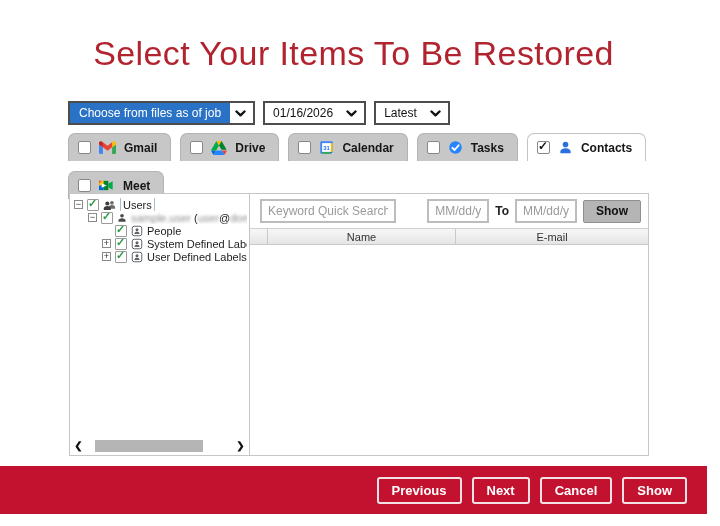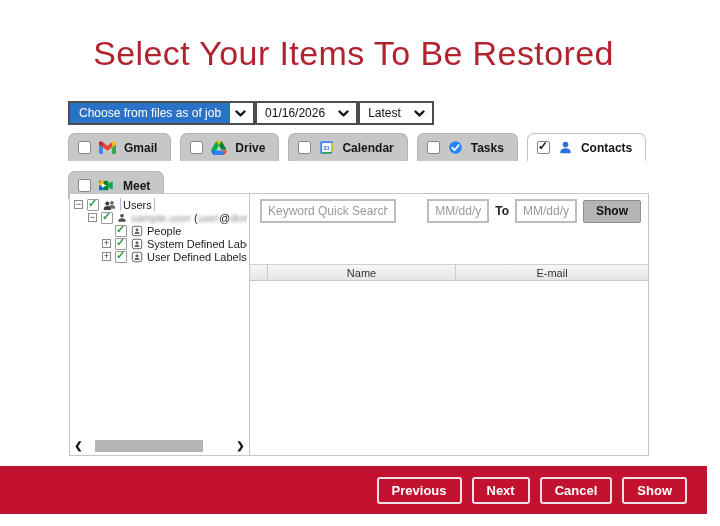--- a/index.html
+++ b/index.html
@@ -4,21 +4,21 @@
 <style>
   html,body{margin:0;padding:0;background:#fff;}
   .stage{position:relative;width:707px;height:526px;background:#fff;overflow:hidden;
          font-family:"Liberation Sans",sans-serif;}
 
   
   .title{position:absolute;top:34px;left:0;right:0;text-align:center;
          font-size:34px;font-weight:300;color:#b1232e;letter-spacing:.4px;}
 
   
-  .controls{position:absolute;left:68px;top:101px;display:flex;align-items:flex-start;}
+  .controls{position:absolute;left:68px;top:101px;display:flex;gap:8px;align-items:flex-start;}
   .select{display:flex;align-items:stretch;border:2px solid #4d4d4d;background:#fff;
           height:24px;box-sizing:border-box;cursor:pointer;}
   .select .val{display:flex;align-items:center;font-size:12px;padding:0 8px;color:#111;white-space:nowrap;}
   .select.job .val{background:#2a72c5;color:#fff;padding:0 9px;}
   .select .chev{display:flex;align-items:center;padding:0 7px 0 5px;background:#fff;}
 
   
   .tabs{position:absolute;left:68px;top:133px;width:600px;display:flex;flex-wrap:wrap;
         column-gap:9px;row-gap:5px;}
   .tab{display:flex;align-items:center;gap:8px;height:28px;padding:0 13px 0 9px;
@@ -67,21 +67,21 @@
   .kw{width:136px;}
   .dt{width:62px;}
   .grp{display:flex;align-items:center;gap:6px;margin-left:auto;}
   .tolab{font-size:12px;font-weight:bold;color:#222;}
   .showbtn{height:23px;padding:0 12px;background:#b5b5b5;border:1px solid #8f8f8f;border-radius:2px;
            font-size:12px;font-weight:bold;color:#111;font-family:inherit;cursor:pointer;}
 
   
   .thead{display:flex;height:15px;background:linear-gradient(#f7f7f7,#e5e5e5);
          border-top:1px solid #d0d0d0;border-bottom:1px solid #c9c9c9;
-         font-size:11px;color:#333;align-items:center;margin-top:36px;}
+         font-size:11px;color:#333;align-items:center;}
   .th0{width:18px;border-right:1px solid #c9c9c9;height:100%;box-sizing:border-box;}
   .th1{width:188px;text-align:center;border-right:1px solid #c9c9c9;height:100%;box-sizing:border-box;
        display:flex;align-items:center;justify-content:center;}
   .th2{flex:1;text-align:center;display:flex;align-items:center;justify-content:center;height:100%;}
   .tbody{flex:1;background:#fff;}
 
   
   .footer{position:absolute;left:0;right:0;bottom:12px;height:48px;background:#c2122f;
           display:flex;align-items:center;justify-content:flex-end;gap:10px;
           padding-right:20px;box-sizing:border-box;}

